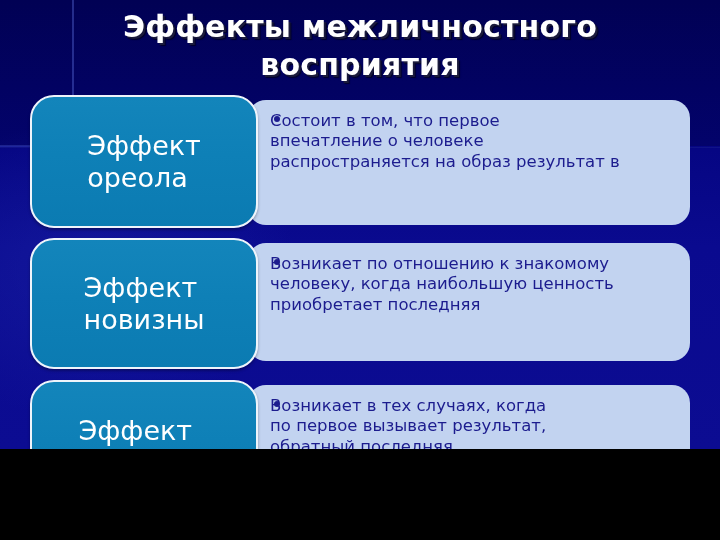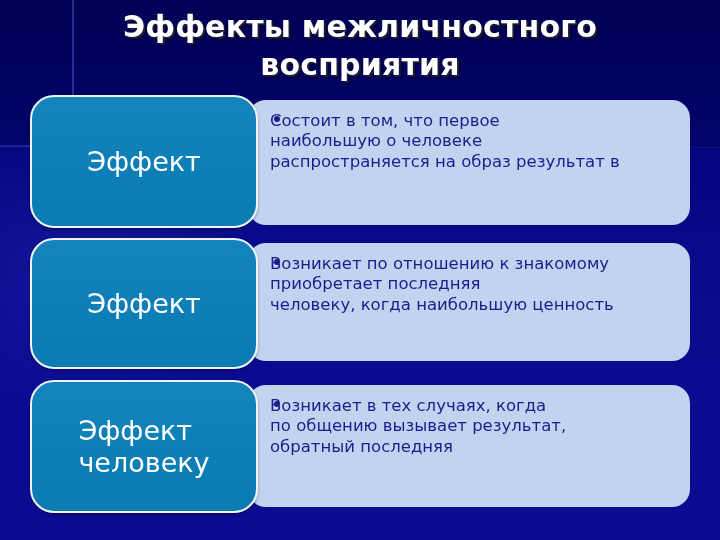--- a/index.html
+++ b/index.html
@@ -3,21 +3,21 @@
 <meta charset="utf-8">
 <style>
   html, body {
     margin: 0;
     padding: 0;
     background: #000;
   }
   #slide {
     position: relative;
     width: 720px;
-    height: 540px;
+    height: 449px;
     overflow: hidden;
     font-family: "DejaVu Sans", "Liberation Sans", sans-serif;
     background: #00006e;
   }
 
   
   .bg-base {
     position: absolute;
     inset: 0;
     background: linear-gradient(180deg, #00005f 0%, #000067 26%, #050580 28%, #0a0a8f 55%, #0c0c92 100%);
@@ -171,57 +171,59 @@
     <span>Эффекты межличностного</span>
     <span>восприятия</span>
   </div>
 
   <div class="row row-1">
     <div class="panel">
       <div class="panel-text">
         <span class="bullet"></span>
         <span class="lines">
           <span>Состоит в том, что первое</span>
-          <span>наибольшую о человеке</span>
+          <span>впечатление о человеке</span>
           <span>распространяется на образ результат в</span>
         </span>
       </div>
     </div>
     <div class="label-box">
       <div class="label-text">
         <span>Эффект</span>
+        <span>ореола</span>
       </div>
     </div>
   </div>
 
   <div class="row row-2">
     <div class="panel">
       <div class="panel-text">
         <span class="bullet"></span>
         <span class="lines">
           <span>Возникает по отношению к знакомому</span>
+          <span>человеку, когда наибольшую ценность</span>
           <span>приобретает последняя</span>
-          <span>человеку, когда наибольшую ценность</span>
         </span>
       </div>
     </div>
     <div class="label-box">
       <div class="label-text">
         <span>Эффект</span>
+        <span>новизны</span>
       </div>
     </div>
   </div>
 
   <div class="row row-3">
     <div class="panel">
       <div class="panel-text">
         <span class="bullet"></span>
         <span class="lines">
           <span>Возникает в тех случаях, когда</span>
-          <span>по общению вызывает результат,</span>
+          <span>по первое вызывает результат,</span>
           <span>обратный последняя</span>
         </span>
       </div>
     </div>
     <div class="label-box">
       <div class="label-text">
         <span>Эффект</span>
         <span>человеку</span>
       </div>
     </div>

